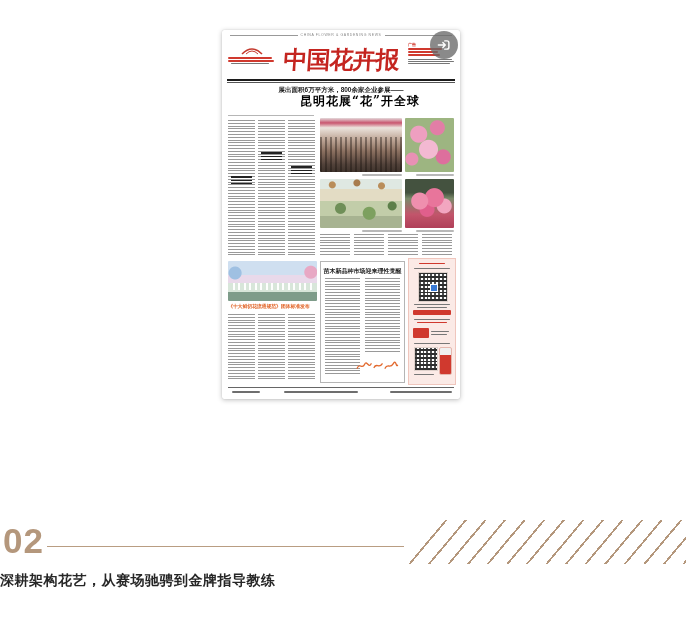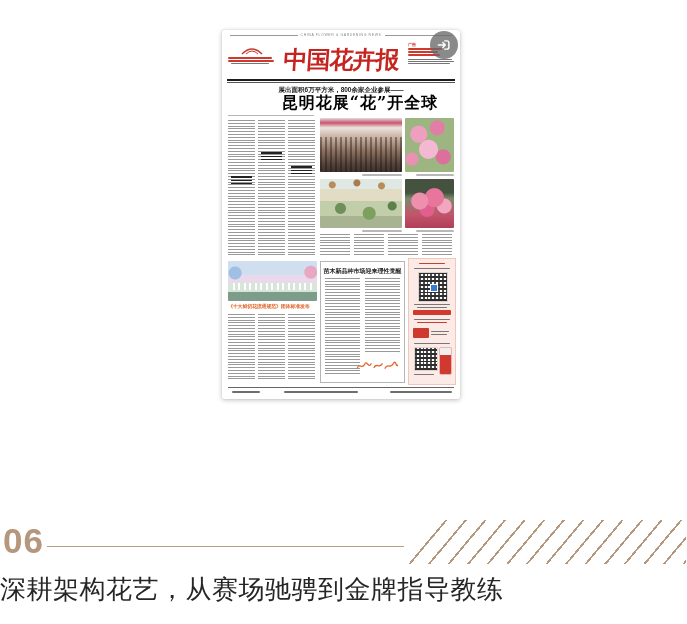--- a/index.html
+++ b/index.html
@@ -16,21 +16,21 @@
   .np-title{position:absolute;left:56px;width:126px;top:14px;text-align:center;
             font-family:"DejaVu Serif","Liberation Serif",serif;font-weight:bold;
             font-size:24px;letter-spacing:-1px;color:#c42520;transform:skewX(-4deg);}
   .rbar{height:1.5px;background:#d0392e;margin-top:1.4px;border-radius:1px;}
   .gbar{height:1px;background:#777;margin-top:1.4px;border-radius:1px;}
   .np-ad{font-size:4px;color:#d0392e;font-weight:bold;line-height:5px;}
   .np-kicker{position:absolute;left:0;right:0;top:56px;text-align:center;
              font-size:6.5px;font-weight:bold;color:#1a1a1a;}
   .np-headline{position:absolute;left:0;right:0;top:63px;text-align:center;
                font-family:"DejaVu Serif","Liberation Serif",serif;font-weight:bold;
-               font-size:16px;letter-spacing:1px;color:#000;margin-left:38px;}
+               font-size:12px;letter-spacing:1px;color:#000;margin-left:38px;}
   
   .tl{background-image:repeating-linear-gradient(180deg,rgba(70,70,70,.55) 0 1px,transparent 1px 2.8px);}
   .tll{background-image:repeating-linear-gradient(180deg,rgba(110,110,110,.5) 0 1px,transparent 1px 2.8px);}
   .sub{position:absolute;left:10%;width:80%;
        background-image:repeating-linear-gradient(180deg,#222 0 1.6px,transparent 1.6px 3.6px);}
   .photo{position:absolute;border-radius:1px;overflow:hidden;}
   .pcap{position:absolute;height:2px;background:#9a9a9a;opacity:.7;border-radius:1px;}
   .npbox{position:absolute;border:1px solid #b5b5b5;background:#fff;}
   .np-ctitle{position:absolute;left:0;right:0;top:5px;text-align:center;
              font-family:"DejaVu Serif","Liberation Serif",serif;
@@ -83,21 +83,21 @@
   .expand-btn{position:absolute;left:430px;top:31px;width:28px;height:28px;border-radius:50%;
               background:rgba(105,105,105,.78);display:flex;align-items:center;justify-content:center;cursor:pointer;}
   .caption{position:absolute;left:0;right:0;top:429px;text-align:center;
            font-size:14px;color:#8c8c8c;letter-spacing:.5px;}
   .sec-num{position:absolute;left:3px;top:524px;font-size:35px;line-height:34px;
            font-weight:bold;letter-spacing:1px;color:#b4977c;}
   .sec-line{position:absolute;left:47px;top:546px;width:357px;height:1px;background:#b99d82;}
   .stripes{position:absolute;left:406px;top:520px;width:280px;height:44px;
            background:repeating-linear-gradient(130deg,#b4977c 0 1.8px,transparent 1.8px 15px);
            clip-path:polygon(10% 0,100% 0,100% 100%,0 100%);}
-  .sec-title{position:absolute;left:0;top:572px;font-size:26px;font-weight:normal;
+  .sec-title{position:absolute;left:0;top:572px;font-size:14px;font-weight:bold;
              color:#262626;letter-spacing:.5px;white-space:nowrap;}
 </style>
 </head>
 <body>
 
 <div class="canvas">
 
   <div class="paper">
 
     <div class="np-topline">
@@ -202,19 +202,19 @@
   </div>
 
   <div class="expand-btn">
     <svg width="18" height="18" viewBox="0 0 24 24">
       <path d="M13 6.5h3a2.5 2.5 0 0 1 2.5 2.5v6a2.5 2.5 0 0 1-2.5 2.5h-3" stroke="#fff" fill="none" stroke-width="1.9" stroke-linecap="round"></path>
       <path d="M4.5 12h9 M10.5 8.8 l3.2 3.2 -3.2 3.2" stroke="#fff" fill="none" stroke-width="1.9" stroke-linecap="round" stroke-linejoin="round"></path>
     </svg>
   </div>
 
 
-  <div class="sec-num">06</div>
+  <div class="sec-num">02</div>
   <div class="sec-line"></div>
   <div class="stripes"></div>
 
   <div class="sec-title">深耕架构花艺，从赛场驰骋到金牌指导教练</div>
 
 </div>
 
 </body></html>

